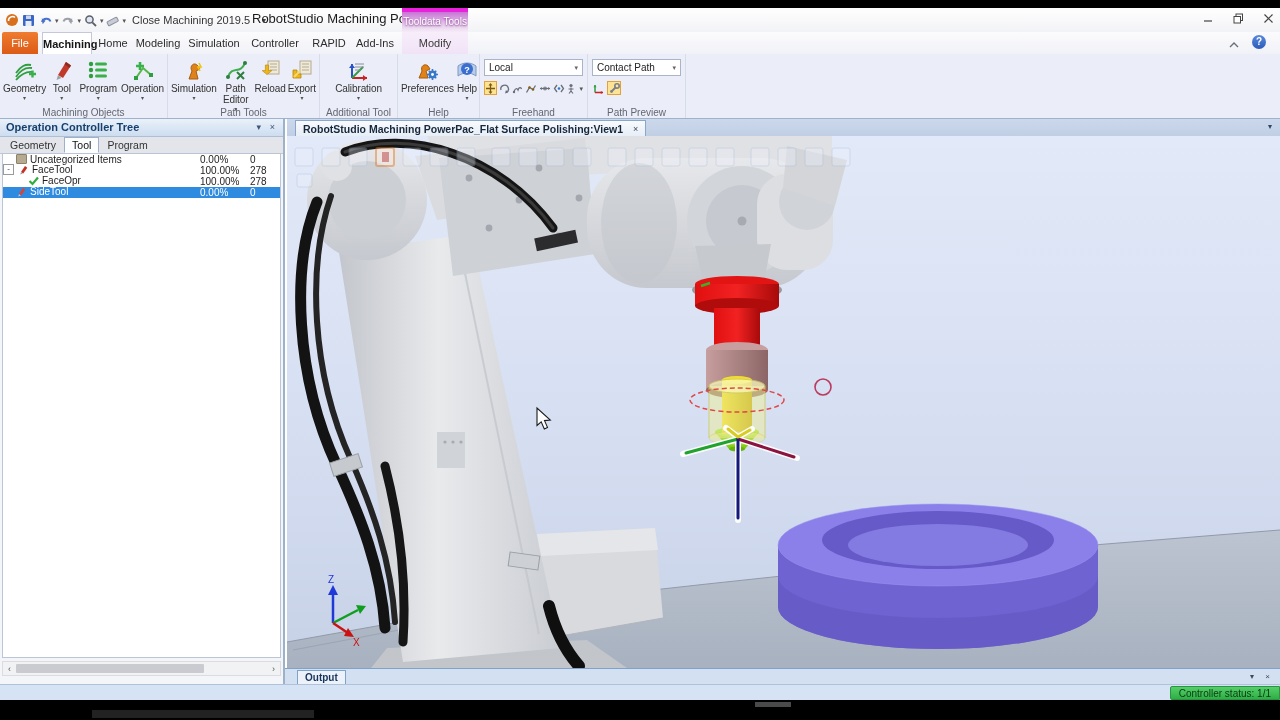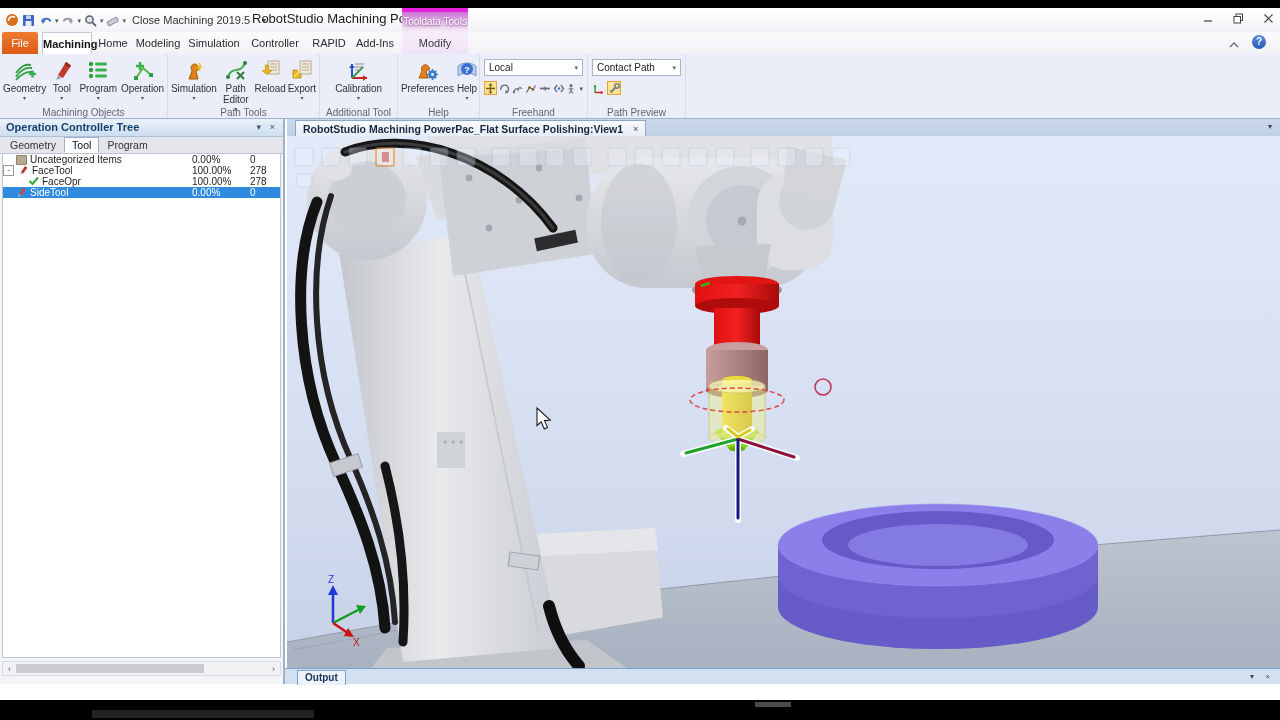--- a/index.html
+++ b/index.html
@@ -61,22 +61,22 @@
   .lp-tabs{height:16px;background:#e3e5ea;display:flex;border-bottom:1px solid #c3c7d0;padding-left:2px;}
   .lp-tab{font-size:10.5px;line-height:15px;padding:0 7px;color:#333;border:1px solid transparent;box-sizing:border-box;cursor:default;}
   .lp-tab.active{background:#fcfdff;border:1px solid #9fb0c8;border-bottom-color:#fcfdff;color:#101010;}
   .lp-tree{position:absolute;top:34px;left:2px;right:2px;bottom:26px;background:#fff;border:1px solid #bac5d5;}
   .tree-hdr{height:14px;display:flex;font-size:10px;color:#444;border-bottom:1px solid #e4e4e4;align-items:center;}
   .th-obj{flex:1;padding-left:8px;border-right:1px solid #e4e4e4;height:100%;line-height:14px;}
   .th-reach{width:50px;padding-left:2px;border-right:1px solid #e4e4e4;height:100%;line-height:14px;}
   .th-target{width:30px;padding-left:2px;overflow:hidden;white-space:nowrap;height:100%;line-height:14px;}
   .trow{display:flex;align-items:center;height:11px;font-size:10px;color:#1d1d1d;white-space:nowrap;cursor:default;}
   .trow.sel{background:#2f8be0;color:#fff;}
-  .t-name{flex:1;display:flex;align-items:center;gap:3px;overflow:hidden;}
-  .t-reach{width:58px;}
+  .t-name{flex:1;display:flex;align-items:flex-start;gap:3px;overflow:hidden;}
+  .t-reach{width:50px;}
   .t-target{width:30px;}
   .ind1{width:10px;flex:none;}
   .ind2{width:22px;flex:none;}
   .exp{width:9px;height:9px;flex:none;border:1px solid #9a9a9a;background:#fff;font-size:8px;line-height:7px;text-align:center;color:#333;margin-right:1px;}
   .i-box{width:9px;height:8px;flex:none;background:#b6aa92;border:1px solid #8d8268;border-radius:1px;}
   .lp-scroll{position:absolute;bottom:8px;left:2px;right:2px;height:13px;background:#f1f2f4;border:1px solid #dadce1;
              display:flex;align-items:center;font-size:9px;color:#555;}
   .sc-arrow{width:13px;text-align:center;cursor:default;}
   .sc-thumb{width:188px;height:9px;background:#c9cbd1;border-radius:1px;}
   .sc-space{flex:1;}
@@ -705,19 +705,22 @@
       <path d="M250,272 l0,17.5 l4.2,-3.6 l3.1,7 l3.2,-1.5 l-3,-6.8 l5.8,-0.5 Z" fill="#fdfdfd" stroke="#1a1a1a" stroke-width="1.1"></path>
     </svg>
   </div>
 
   <div class="output-bar">
     <div class="out-tab">Output</div>
     <span class="out-ic" style="right:26px;">▾</span>
     <span class="out-ic" style="right:10px;">×</span>
   </div>
 
+  <div class="status-bar">
+    <span class="ctrl-badge">Controller status: 1/1</span>
+  </div>
 
 </div>
 
 <div class="bottombar">
   <div class="seg1"></div>
   <div class="seg2"></div>
 </div>
 
 </body></html>

